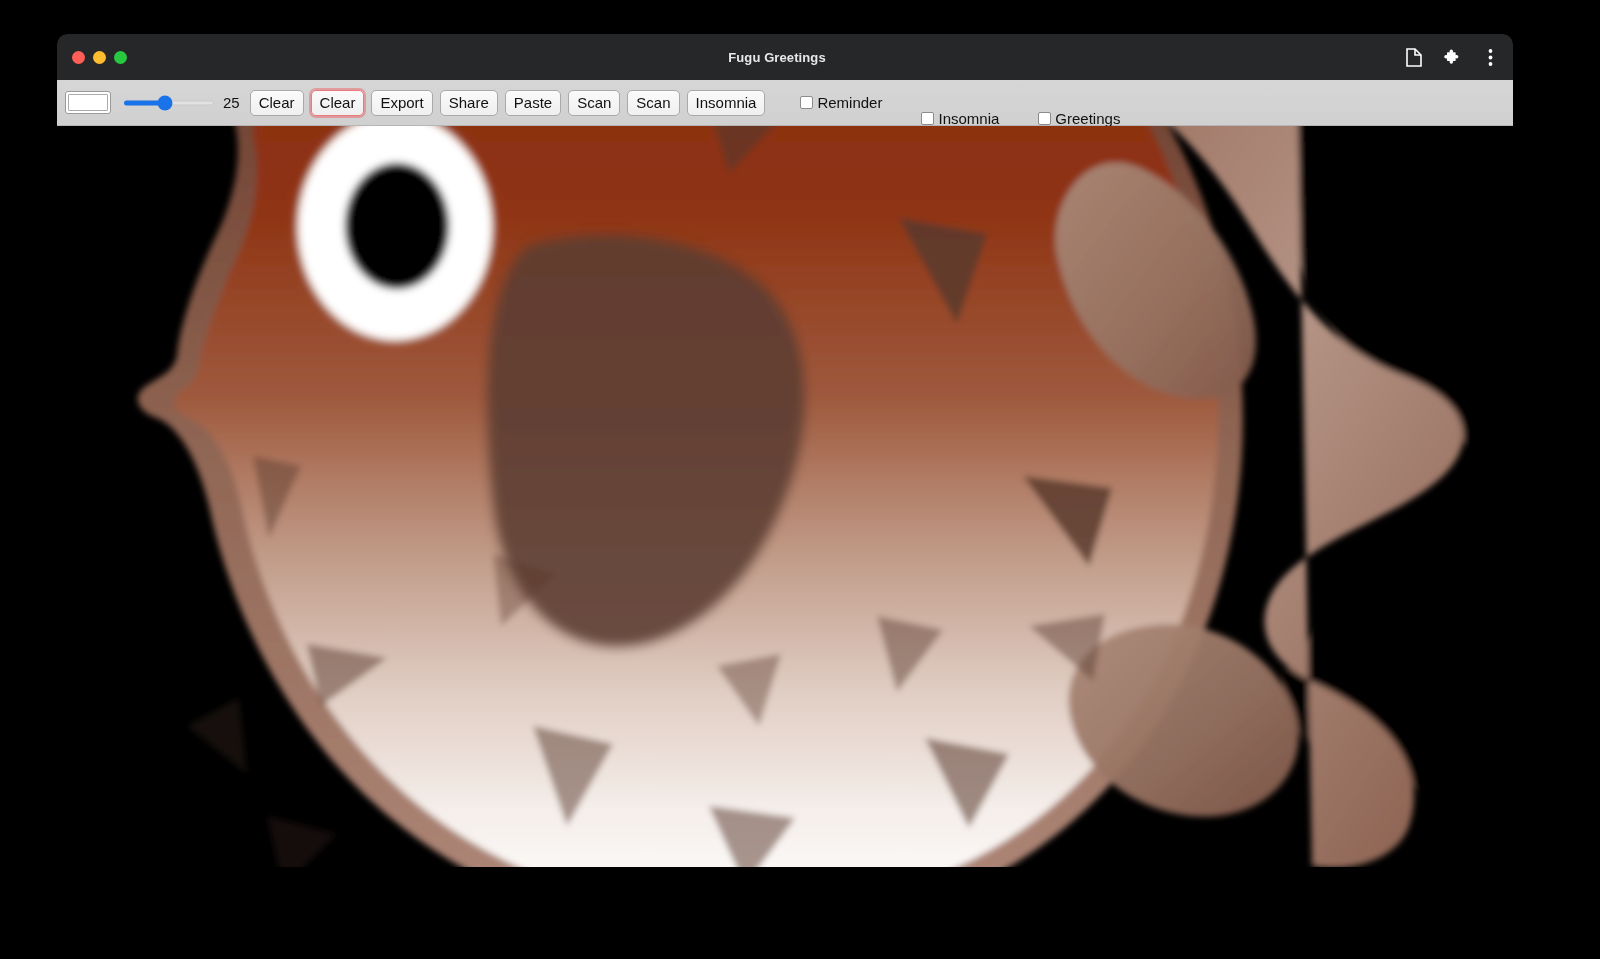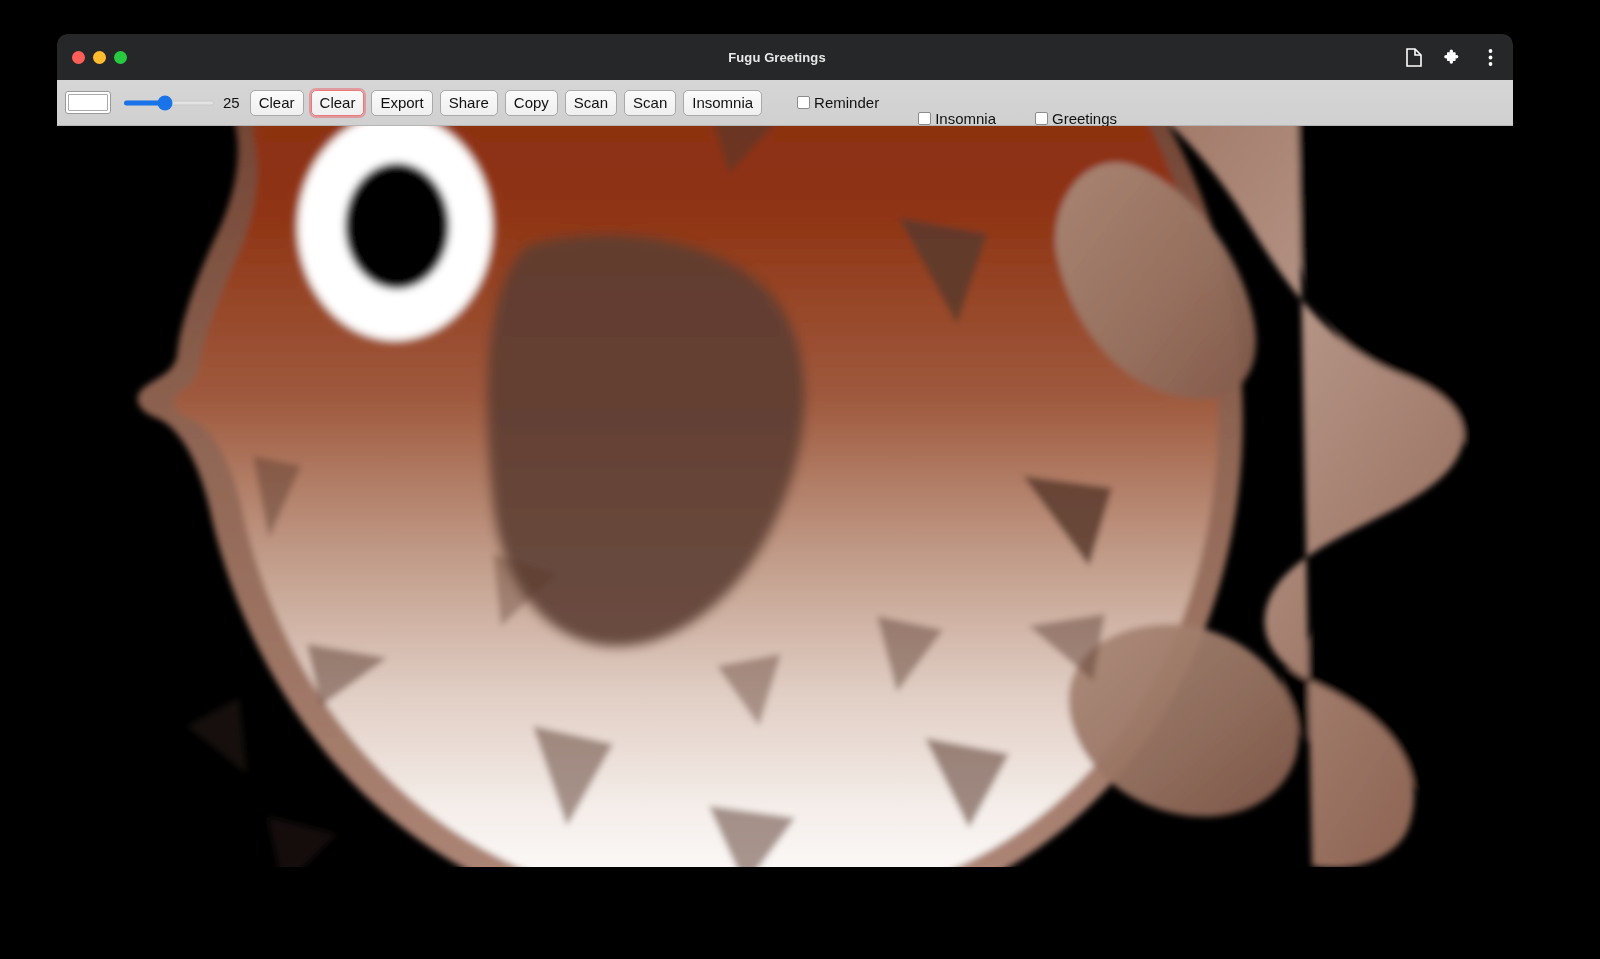--- a/index.html
+++ b/index.html
@@ -247,21 +247,21 @@
         <div class="fill"></div>
         <div class="thumb"></div>
       </div>
 
       <span class="slider-value">25</span>
 
       <button class="tbtn">Clear</button>
       <button class="tbtn focused">Clear</button>
       <button class="tbtn">Export</button>
       <button class="tbtn">Share</button>
-      <button class="tbtn">Copy</button>
+      <button class="tbtn">Paste</button>
       <button class="tbtn">Scan</button>
       <button class="tbtn">Scan</button>
       <button class="tbtn">Insomnia</button>
 
       <label class="chk-wrap">
         <span class="chkbox"></span>
         <span class="chk-label">Reminder</span>
       </label>
       <label class="chk-wrap">
         <span class="chkbox"></span>

